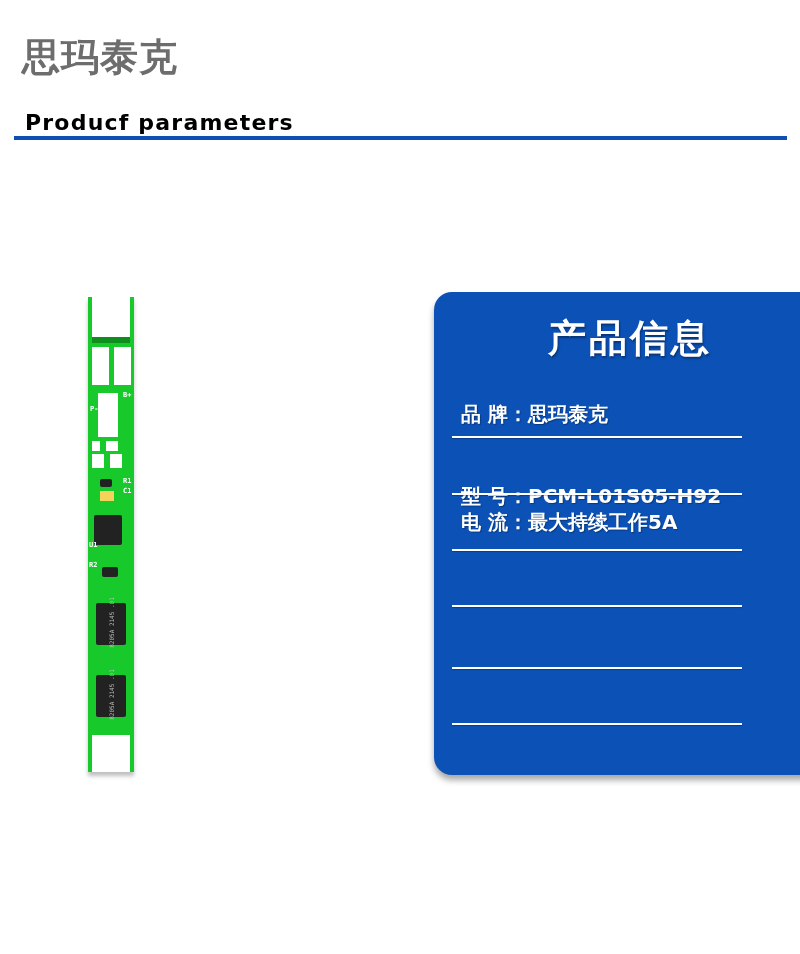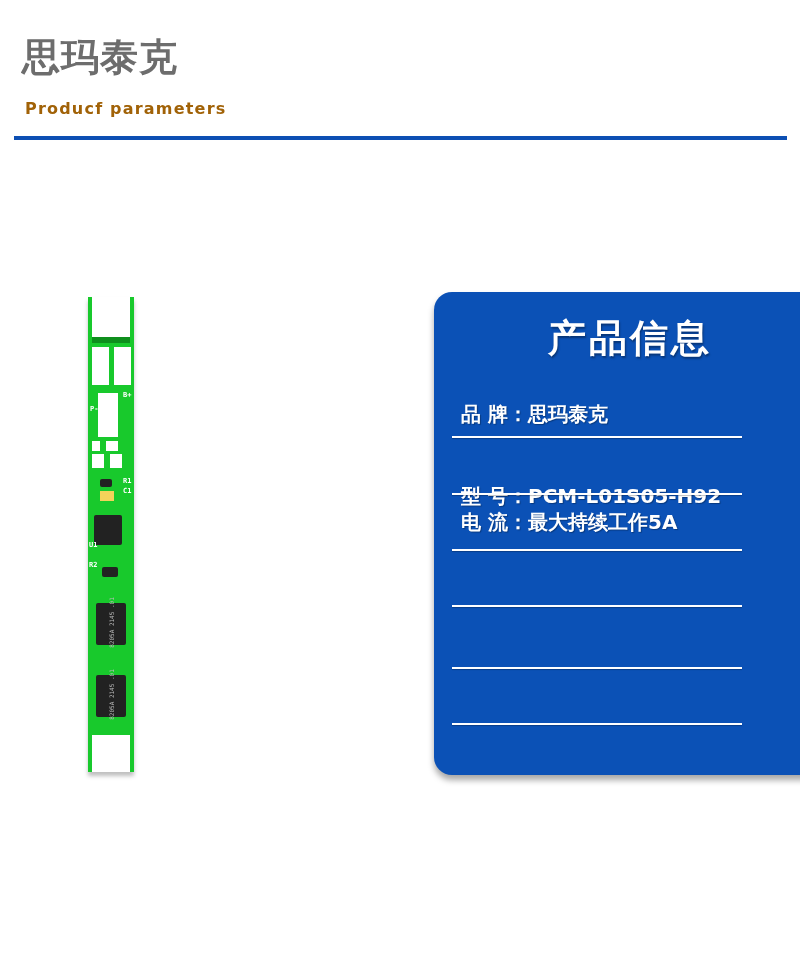--- a/index.html
+++ b/index.html
@@ -1,19 +1,19 @@
 <!DOCTYPE html>
 <html><head>
 <meta charset="utf-8">
 <style>
   html, body { margin:0; padding:0; }
   body { width:800px; height:954px; background:#ffffff; position:relative; overflow:hidden;
          font-family:"DejaVu Sans", "Liberation Sans", sans-serif; }
   .title-cn { position:absolute; left:22px; top:34px; font-size:38px; font-weight:bold; color:#6d6d6d; letter-spacing:1px; line-height:46px; }
-  .title-en { position:absolute; left:25px; top:94px; font-size:16px; font-weight:bold; color:#a16207; letter-spacing:1.2px; line-height:30px; }
+  .title-en { position:absolute; left:25px; top:108px; font-size:22px; font-weight:bold; color:#000000; letter-spacing:1.2px; line-height:30px; }
   .title-rule { position:absolute; left:14px; top:136px; width:773px; height:4px; background:#0d4fb3; }
 
   
   .pcb { position:absolute; left:88px; top:297px; width:46px; height:475px; background:#18c92c;
          box-shadow:0 4px 4px rgba(0,0,0,0.25); }
   .pcb .pad { position:absolute; background:#fff; }
   .pcb .chip { position:absolute; background:#222; border-radius:2px; }
   .pcb .trace { position:absolute; background:#0e8f1d; }
   .pcb .yellow { position:absolute; background:#f3d35a; }
   .pcb .mark { position:absolute; color:#fff; font-size:7px; font-weight:bold; font-family:"DejaVu Sans Mono", monospace; }

